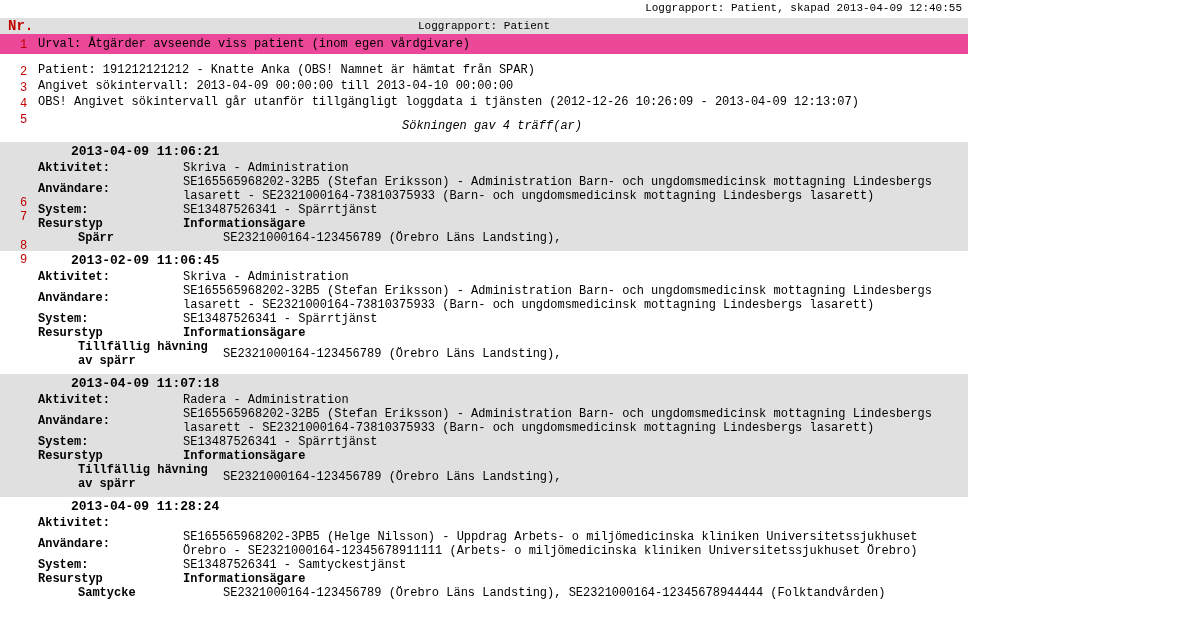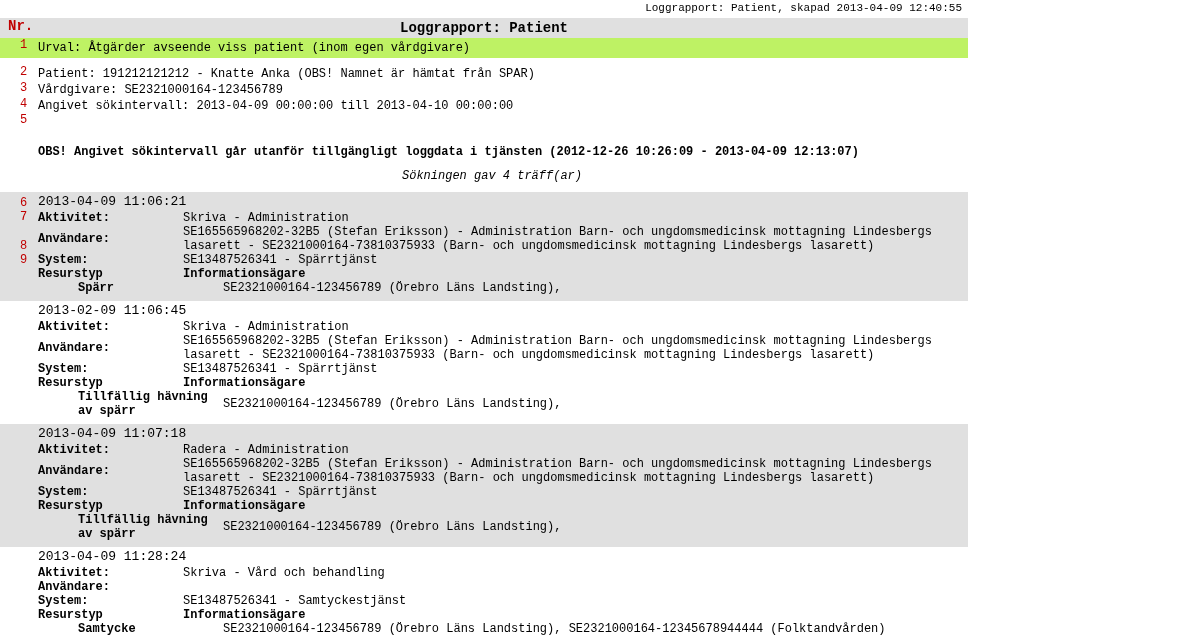--- a/index.html
+++ b/index.html
@@ -22,22 +22,22 @@
     right: 6px;
     font-size: 11px;
     color: #000;
   }
   .content {
     padding-top: 18px;
   }
   .title-bar {
     background: #e0e0e0;
     text-align: center;
-    font-weight: bold;
-    font-size: 14px;
+    font-weight: normal;
+    font-size: 11px;
     padding: 2px 14px;
   }
   .nr-label {
     position: absolute;
     left: 8px;
     top: 18px;
     color: #c00000;
     font-weight: bold;
     font-size: 14px;
   }
@@ -46,43 +46,44 @@
     left: 20px;
     color: #c00000;
     font-size: 12px;
     font-weight: normal;
   }
   .section {
     padding-left: 38px;
     padding-right: 22px;
   }
   .urval {
-    background: #bef264;
+    background: #ec4899;
     padding: 2px 0 2px 38px;
   }
   .line {
     line-height: 16px;
     white-space: pre-wrap;
   }
-  .bold { font-weight: bold; margin-top: 30px; }
+  .bold { font-weight: normal; }
   .italic { font-style: italic; text-align: center; }
   .spacer-medium { height: 8px; }
   .entry {
     padding-left: 38px;
     padding-right: 6px;
     padding-top: 2px;
     padding-bottom: 6px;
   }
   .entry.shaded {
     background: #e0e0e0;
   }
   .entry .ts {
     font-size: 13px;
-    font-weight: normal;
+    font-weight: bold;
     margin-bottom: 2px;
+    margin-left: 33px;
   }
   .row {
     display: flex;
     align-items: center;
     line-height: 14px;
   }
   .row .label {
     width: 145px;
     flex: 0 0 145px;
     font-weight: bold;
@@ -111,21 +112,20 @@
 
   <div class="content">
     <div class="title-bar">Loggrapport: Patient</div>
 
     <div class="urval line">Urval: Åtgärder avseende viss patient (inom egen vårdgivare)</div>
 
     <div class="spacer-medium"></div>
 
     <div class="section">
       <div class="line">Patient: 191212121212 - Knatte Anka (OBS! Namnet är hämtat från SPAR)</div>
-      <div class="line">Vårdgivare: SE2321000164-123456789</div>
       <div class="line">Angivet sökintervall: 2013-04-09 00:00:00 till 2013-04-10 00:00:00</div>
       <div class="line bold">OBS! Angivet sökintervall går utanför tillgängligt loggdata i tjänsten (2012-12-26 10:26:09 - 2013-04-09 12:13:07)</div>
     </div>
 
     <div class="spacer-medium"></div>
     <div class="section">
       <div class="line italic">Sökningen gav 4 träff(ar)</div>
     </div>
     <div class="spacer-medium"></div>
 
@@ -196,24 +196,24 @@
           </div>
           <div class="row">
             <div class="label normalw">Tillfällig hävning av spärr</div>
             <div class="value">SE2321000164-123456789 (Örebro Läns Landsting),</div>
           </div>
         </div>
         <div class="entry">
           <div class="ts">2013-04-09 11:28:24</div>
           <div class="row">
             <div class="label">Aktivitet:</div>
-            <div class="value">Skriva - Vård och behandling</div>
-          </div>
-          <div class="row">
-            <div class="label">Användare:</div>
+          </div>
+          <div class="row">
+            <div class="label">Användare:</div>
+            <div class="value">SE165565968202-3PB5 (Helge Nilsson) - Uppdrag Arbets- o miljömedicinska kliniken Universitetssjukhuset Örebro - SE2321000164-12345678911111 (Arbets- o miljömedicinska kliniken Universitetssjukhuset Örebro)</div>
           </div>
           <div class="row">
             <div class="label">System:</div>
             <div class="value">SE13487526341 - Samtyckestjänst</div>
           </div>
           <div class="row">
             <div class="label">Resurstyp</div>
             <div class="value boldv">Informationsägare</div>
           </div>
           <div class="row">

